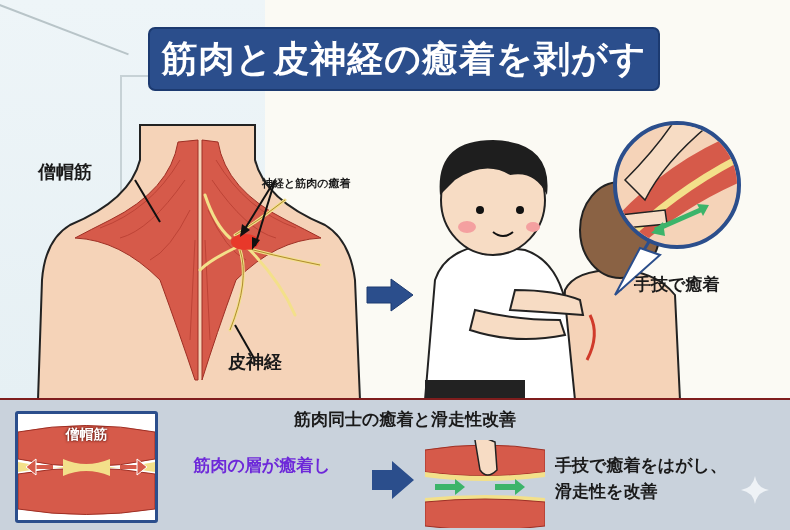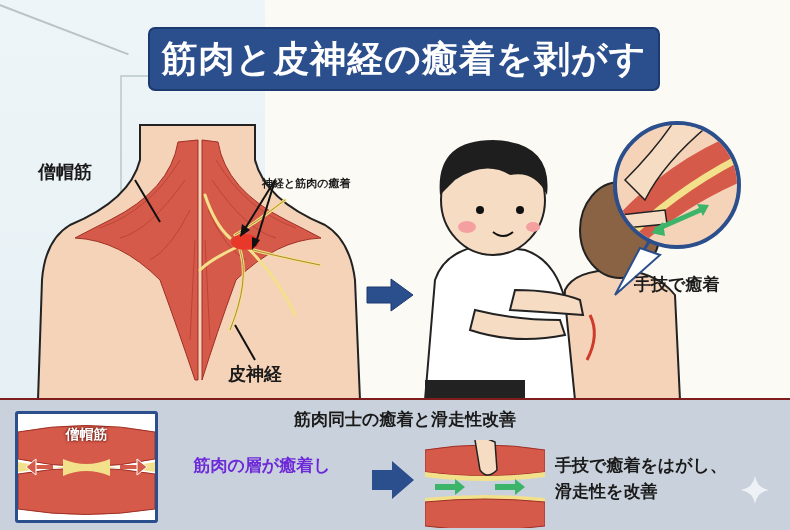--- a/index.html
+++ b/index.html
@@ -9,21 +9,21 @@
   .bg-right { position: absolute; left: 265px; top: 0; width: 525px; height: 400px; background: #fbfaf4; }
   .wall-line1 { position: absolute; left: 0; top: 0; width: 140px; height: 2px; background: #b8c4c8; transform-origin: 0 0; transform: rotate(21deg); left: 0; top: 4px; width: 138px; }
   .wall-line2 { position: absolute; left: 120px; top: 76px; width: 2px; height: 324px; background: #c7d2d6; }
   .wall-line3 { position: absolute; left: 120px; top: 75px; width: 30px; height: 2px; background: #c7d2d6; }
 
   .title { position: absolute; left: 148px; top: 27px; width: 512px; height: 64px; background: #2b4e8c; border-radius: 7px; border: 2px solid #1c3a70; color: #fff; font-size: 36px; font-weight: bold; display: flex; align-items: center; justify-content: center; letter-spacing: 1px; }
 
   .label { position: absolute; font-weight: bold; color: #1a1a1a; white-space: nowrap; }
   .lbl-trap { left: 38px; top: 160px; font-size: 18px; }
   .lbl-adh { left: 262px; top: 155px; font-size: 11px; margin-top: 21px; }
-  .lbl-nerve { left: 228px; top: 362px; font-size: 18px; }
+  .lbl-nerve { left: 228px; top: 350px; font-size: 18px; }
   .lbl-manual { left: 634px; top: 273px; font-size: 17px; text-align: center; line-height: 22px; }
 
   .arrow-mid { position: absolute; left: 365px; top: 278px; }
 
   .bottom { position: absolute; left: 0; top: 398px; width: 790px; height: 137px; background: #c9d2dc; border-top: 2px solid #7f1d1d; }
   .bottom-title { position: absolute; left: 0; width: 790px; top: 8px; text-align: center; font-size: 17px; font-weight: bold; color: #1a1a1a; padding-left: 20px; }
   .card { position: absolute; left: 15px; top: 11px; width: 143px; height: 112px; background: #fff; border: 3px solid #2b4e8c; border-radius: 3px; overflow: hidden; }
   .card-label { position: absolute; left: 0; width: 100%; top: 12px; text-align: center; font-size: 14px; font-weight: bold; color: #fff; text-shadow: 0 0 3px #6a1a12, 0 0 2px #6a1a12; }
   .b-text1 { position: absolute; left: 172px; top: 52px; font-size: 17px; font-weight: bold; color: #6d28d9; text-align: center; line-height: 26px; width: 180px; }
   .b-arrow { position: absolute; left: 370px; top: 60px; }

